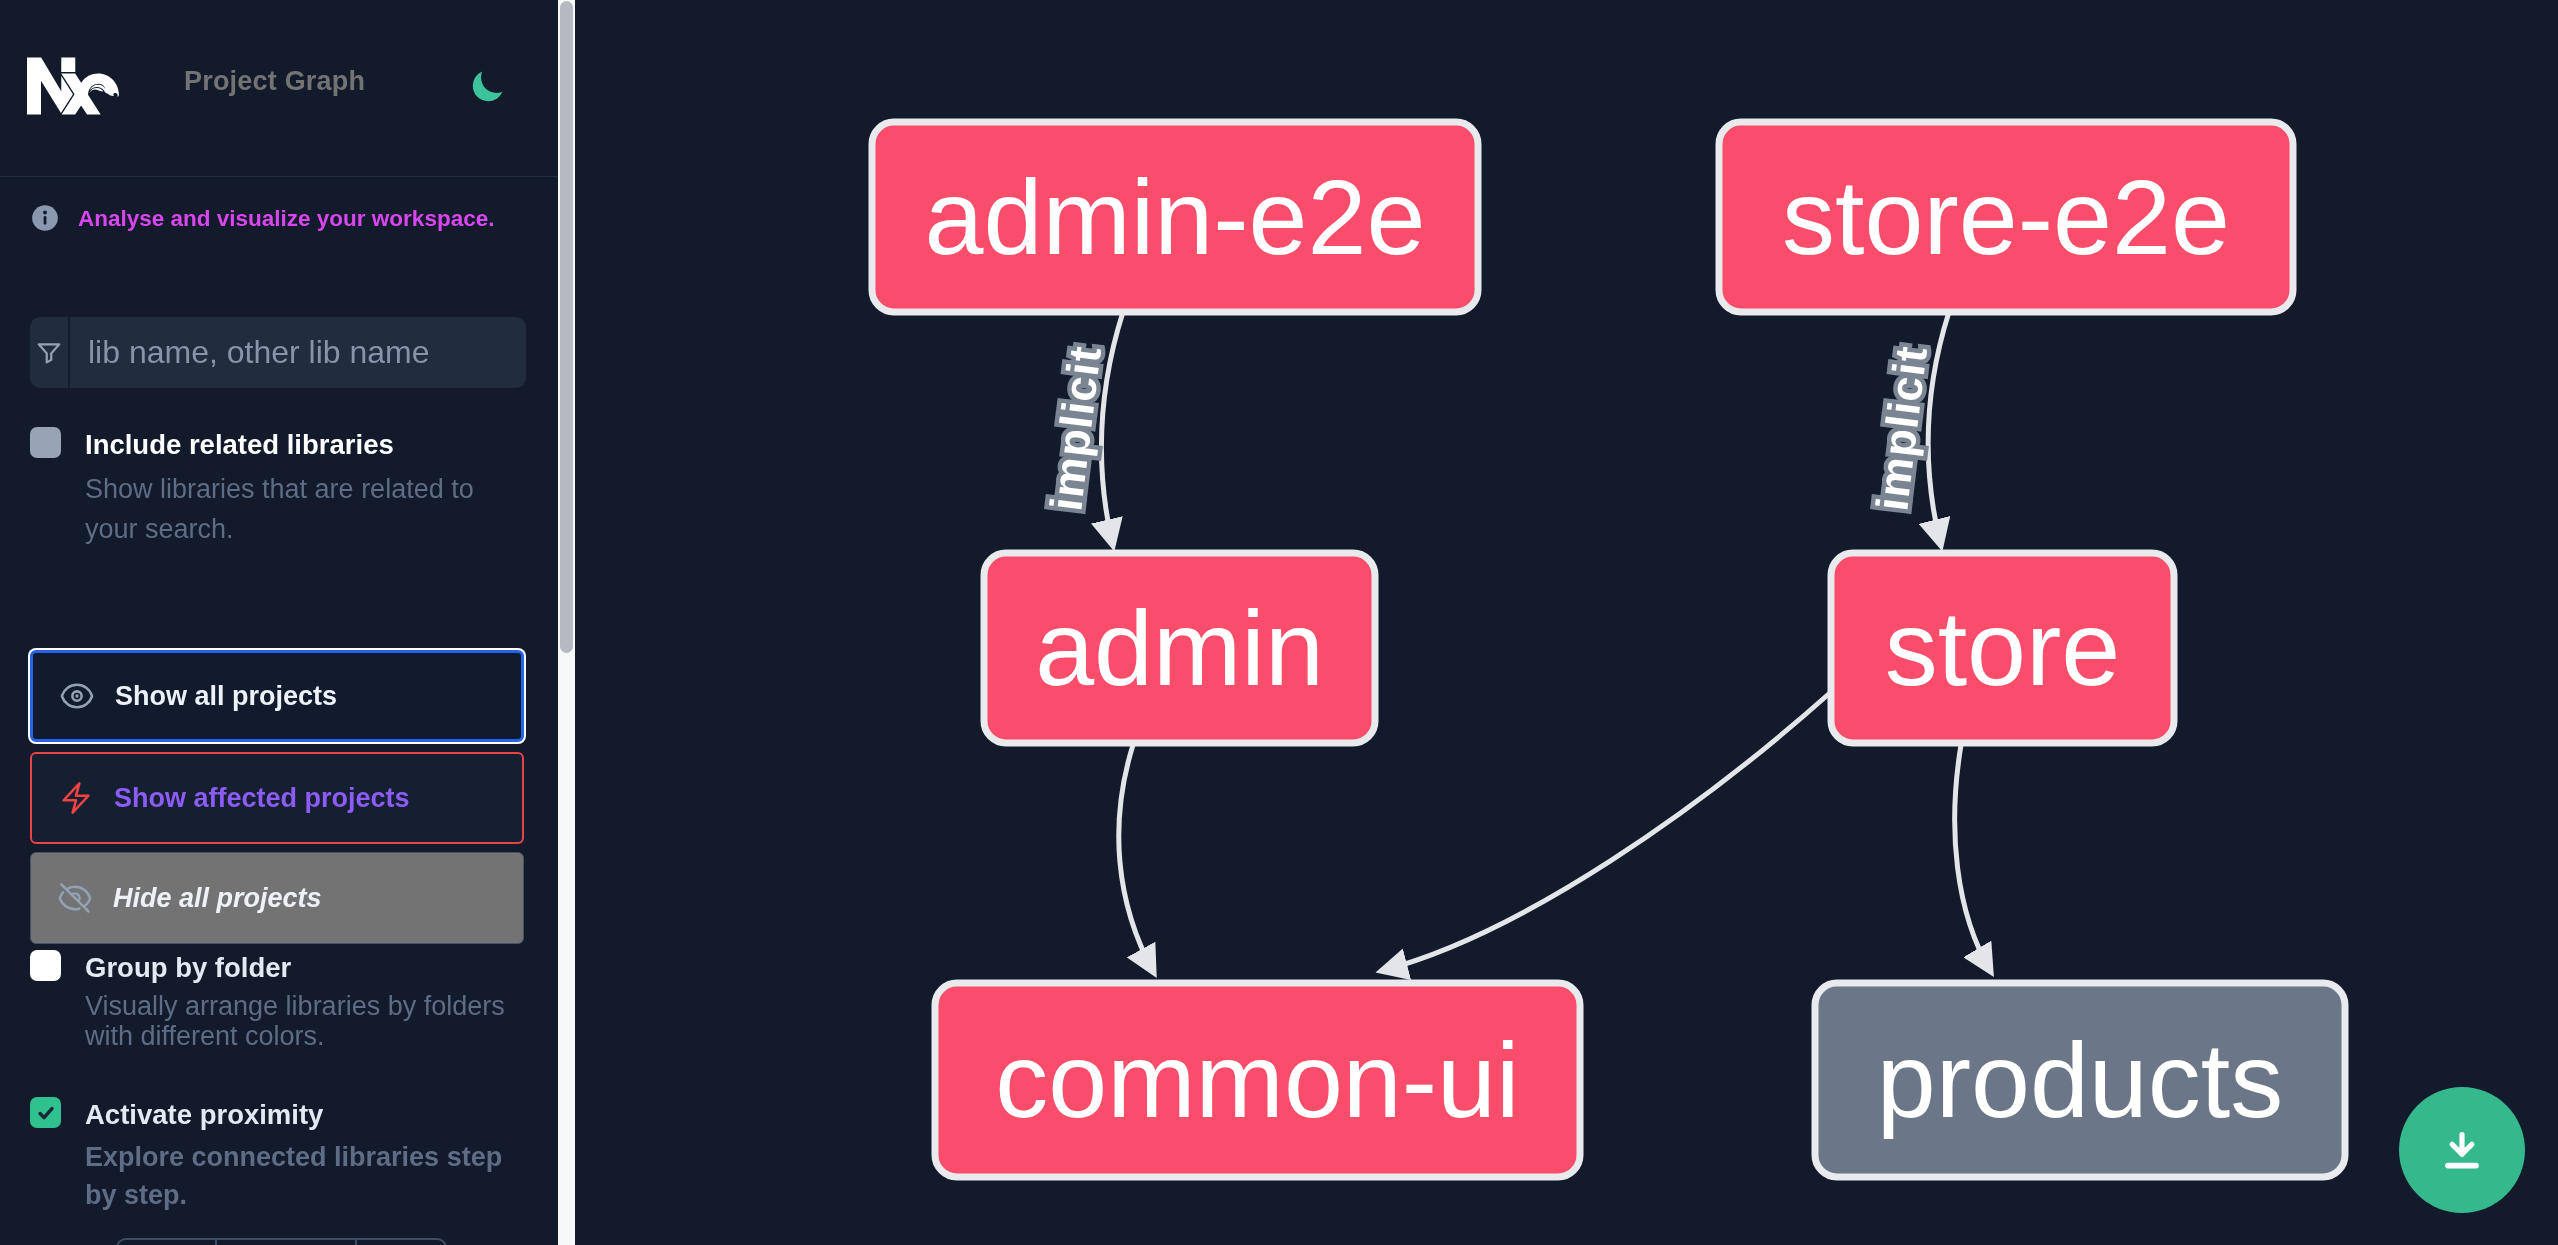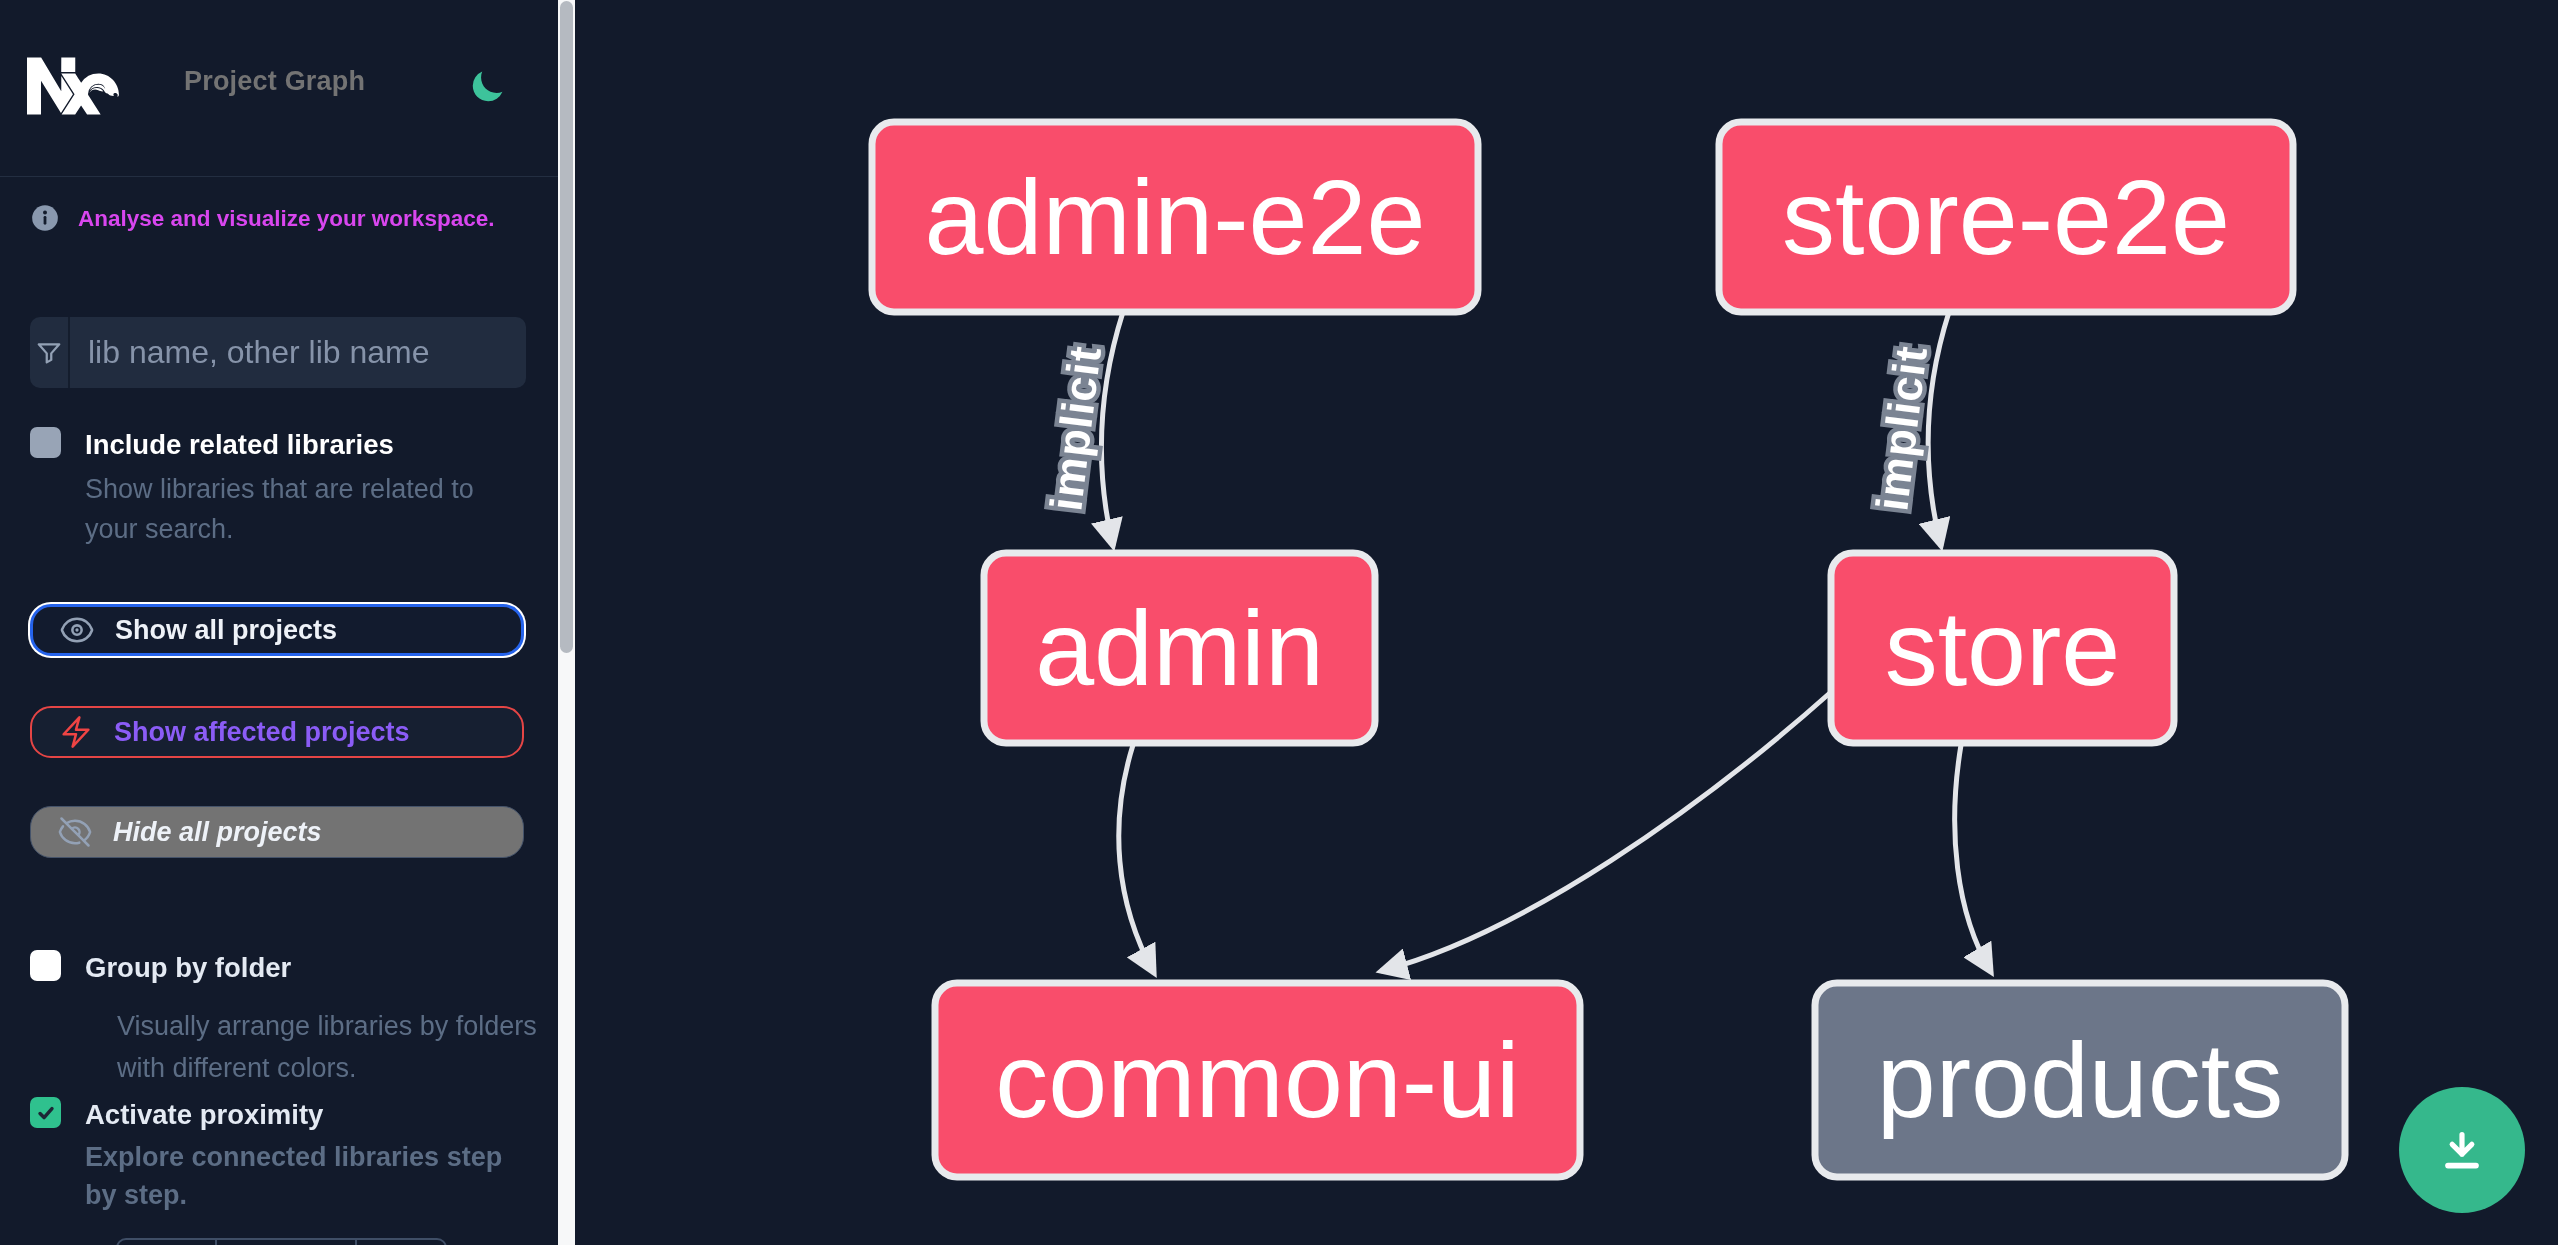--- a/index.html
+++ b/index.html
@@ -28,22 +28,22 @@
   .check-row{left:30px;width:500px;}
   .checkbox{position:absolute;left:0;top:0;width:31px;height:31px;border-radius:7px;}
   .checkbox.gray{background:#98a4b6;}
   .checkbox.white{background:#ffffff;}
   .checkbox.green{background:#2fc18e;display:flex;align-items:center;justify-content:center;}
   .check-label{position:absolute;left:55px;top:2px;font-size:27.5px;font-weight:600;}
   .check-label.dim{color:#ffffff;}
   .check-label.bright{color:#e4eaf3;}
   .check-desc{position:absolute;left:55px;font-size:27px;line-height:40px;color:#5c6d85;width:445px;}
   
-  .action-btn{position:absolute;left:30px;width:494px;height:52px;border-radius:21px;
-    display:flex;align-items:center;cursor:pointer;box-sizing:border-box;background:#161f31;}
+  .action-btn{position:absolute;left:30px;width:494px;height:92px;border-radius:6px;
+    display:flex;align-items:center;cursor:pointer;box-sizing:border-box;background:#161f31;margin-top:46px;}
   .action-btn .a-icon{margin-left:26px;width:36px;height:36px;flex:0 0 36px;}
   .action-btn .a-label{margin-left:20px;font-size:27px;font-weight:600;color:#eef2f8;}
   #btn-show-all{top:604px;border:3px solid #2563eb;box-shadow:0 0 0 2px #ffffff;background:#121b2e;}
   #btn-show-affected{top:706px;border:2px solid #e54545;}
   #btn-show-affected .a-label{color:#8b5cf6;}
   #btn-hide-all{top:806px;border:1px solid #45536a;background:#737373;font-style:italic;}
   
   #partial-control{left:116px;top:1238px;width:331px;height:34px;border:2px solid #3f4e66;
     border-radius:10px 10px 0 0;box-sizing:border-box;background:#121a2b;}
   #partial-control .seg-div{position:absolute;top:0;width:2px;height:100%;background:#3f4e66;}
@@ -165,21 +165,21 @@
   <div id="btn-hide-all" class="action-btn">
     <svg class="a-icon" viewBox="0 0 24 24">
       <path d="M3.98 8.223A10.477 10.477 0 0 0 1.934 12C3.226 16.338 7.244 19.5 12 19.5c.993 0 1.953-.138 2.863-.395M6.228 6.228A10.45 10.45 0 0 1 12 4.5c4.756 0 8.773 3.162 10.065 7.498a10.523 10.523 0 0 1-4.293 5.774M6.228 6.228 3 3m3.228 3.228 3.65 3.65m7.894 7.894L21 21m-3.228-3.228-3.65-3.65m0 0a3 3 0 1 0-4.243-4.243m4.242 4.242L9.88 9.88" fill="none" stroke="#93a1b5" stroke-width="1.7" stroke-linecap="round" stroke-linejoin="round"></path>
     </svg>
     <span class="a-label">Hide all projects</span>
   </div>
 
   <div class="check-row abs" style="top:950px;height:140px;">
     <div class="checkbox white"></div>
     <div class="check-label bright">Group by folder</div>
-    <div class="check-desc" style="top:55px;line-height:42px;margin-left:32px;">Visually arrange libraries by folders with different colors.</div>
+    <div class="check-desc" style="top:41px;line-height:30px;">Visually arrange libraries by folders with different colors.</div>
   </div>
 
   <div class="check-row abs" style="top:1097px;height:140px;">
     <div class="checkbox green">
       <svg width="26" height="26" viewBox="0 0 24 24">
         <polyline points="6.5,12.5 10.2,16.2 17.5,8" fill="none" stroke="#1d2736" stroke-width="3.2" stroke-linecap="round" stroke-linejoin="round"></polyline>
       </svg>
     </div>
     <div class="check-label bright">Activate proximity</div>
     <div class="check-desc" style="top:41px;line-height:38px;font-weight:bold;">Explore connected libraries step by step.</div>

